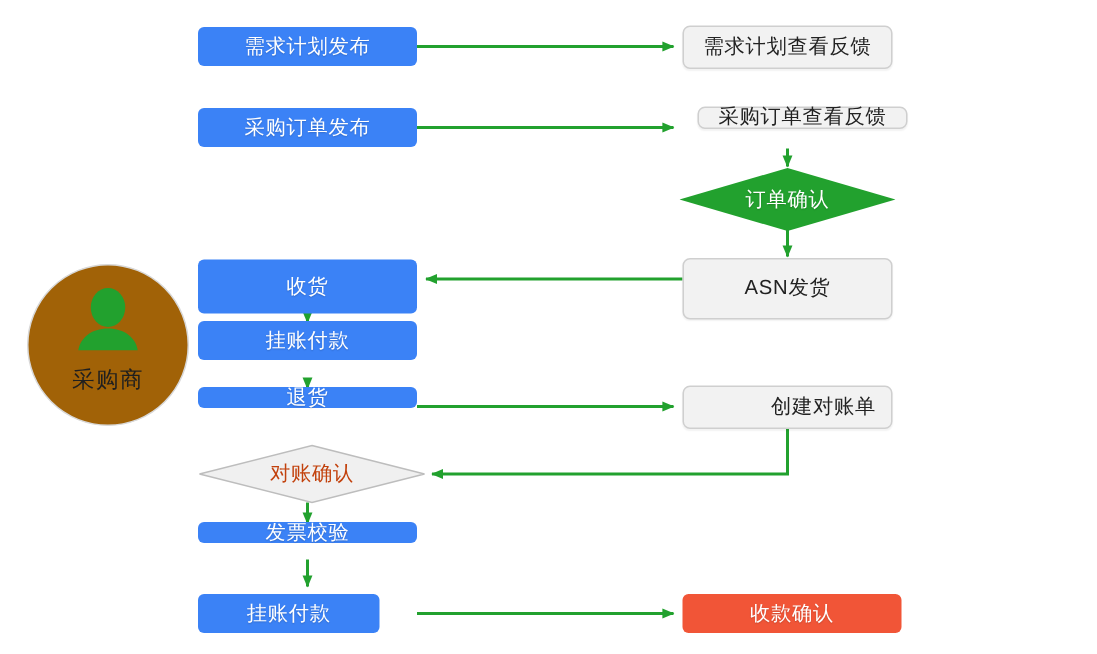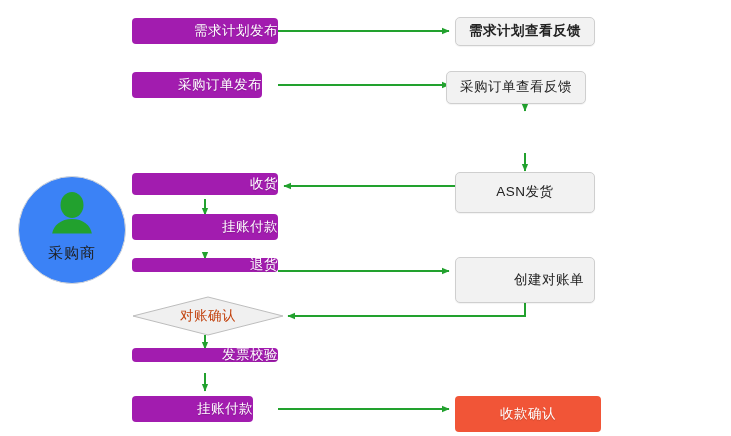--- a/index.html
+++ b/index.html
@@ -33,27 +33,26 @@
     display: flex;
     align-items: center;
     justify-content: center;
     text-align: center;
     line-height: 1.1;
     white-space: nowrap;
     z-index: 3;
   }
 
   .node.green {
-    background: #a21caf;
+    background: #3b82f6;
     color: #ffffff;
     border-radius: 4px;
     font-size: 13.5px;
     letter-spacing: 0.5px;
     text-shadow: 0 1px 1px rgba(0,0,0,0.18);
-    justify-content: flex-end;
   }
 
   .node.gray {
     background: #f2f2f2;
     color: #222222;
     border: 1px solid #cfcfcf;
     border-radius: 5px;
     font-size: 13.5px;
     letter-spacing: 0.5px;
     box-shadow: 0 1px 1px rgba(0,0,0,0.05);
@@ -98,21 +97,21 @@
   .diamond.white-d .dlabel {
     color: #c2410c;
   }
 
   
   .actor {
     position: absolute;
     width: 108px;
     height: 108px;
     border-radius: 50%;
-    background: #3b82f6;
+    background: #a16207;
     border: 1px solid #d8d8d8;
     box-sizing: border-box;
     z-index: 3;
   }
   .actor .glyph {
     position: absolute;
     left: 0;
     top: 14px;
     width: 100%;
     display: flex;
@@ -176,25 +175,25 @@
       </svg>
     </div>
     <div class="aname">采购商</div>
   </div>
 
 
   <div class="node green" style="left:132px; top:18px; width:146px; height:26px;">
     <span>需求计划发布</span>
   </div>
 
-  <div class="node green" style="left:132px; top:72px; width:130px; height:26px;">
+  <div class="node green" style="left:132px; top:72px; width:146px; height:26px;">
     <span>采购订单发布</span>
   </div>
 
-  <div class="node green" style="left:132px; top:173px; width:146px; height:22px;">
+  <div class="node green" style="left:132px; top:173px; width:146px; height:36px;">
     <span>收货</span>
   </div>
 
   <div class="node green" style="left:132px; top:214px; width:146px; height:26px;">
     <span>挂账付款</span>
   </div>
 
   <div class="node green" style="left:132px; top:258px; width:146px; height:14px;">
     <span>退货</span>
   </div>
@@ -207,34 +206,40 @@
   </div>
 
   <div class="node green" style="left:132px; top:348px; width:146px; height:14px;">
     <span>发票校验</span>
   </div>
 
   <div class="node green" style="left:132px; top:396px; width:121px; height:26px;">
     <span>挂账付款</span>
   </div>
 
-  <div class="node gray" style="left:455px; top:17px; width:140px; height:29px;font-weight:bold;">
+  <div class="node gray" style="left:455px; top:17px; width:140px; height:29px;">
     <span>需求计划查看反馈</span>
   </div>
 
-  <div class="node gray" style="left:446px; top:71px; width:140px; height:33px;">
+  <div class="node gray" style="left:465px; top:71px; width:140px; height:15px;">
     <span>采购订单查看反馈</span>
   </div>
 
+  <div class="diamond green-d" style="left:453px; top:112px; width:144px; height:42px;">
+    <svg width="144" height="42" viewBox="0 0 144 42" aria-hidden="true">
+      <polygon points="72,0 144,21 72,42 0,21" fill="#22a12e"></polygon>
+    </svg>
+    <div class="dlabel">订单确认</div>
+  </div>
 
   <div class="node gray" style="left:455px; top:172px; width:140px; height:41px;">
     <span>ASN发货</span>
   </div>
 
-  <div class="node gray" style="left:455px; top:257px; width:140px; height:46px;padding-left:48px;">
+  <div class="node gray" style="left:455px; top:257px; width:140px; height:29px;padding-left:48px;">
     <span>创建对账单</span>
   </div>
 
-  <div class="node red" style="left:455px; top:396px; width:146px; height:36px;">
+  <div class="node red" style="left:455px; top:396px; width:146px; height:26px;">
     <span>收款确认</span>
   </div>
 
 </div>
 
 </body></html>

